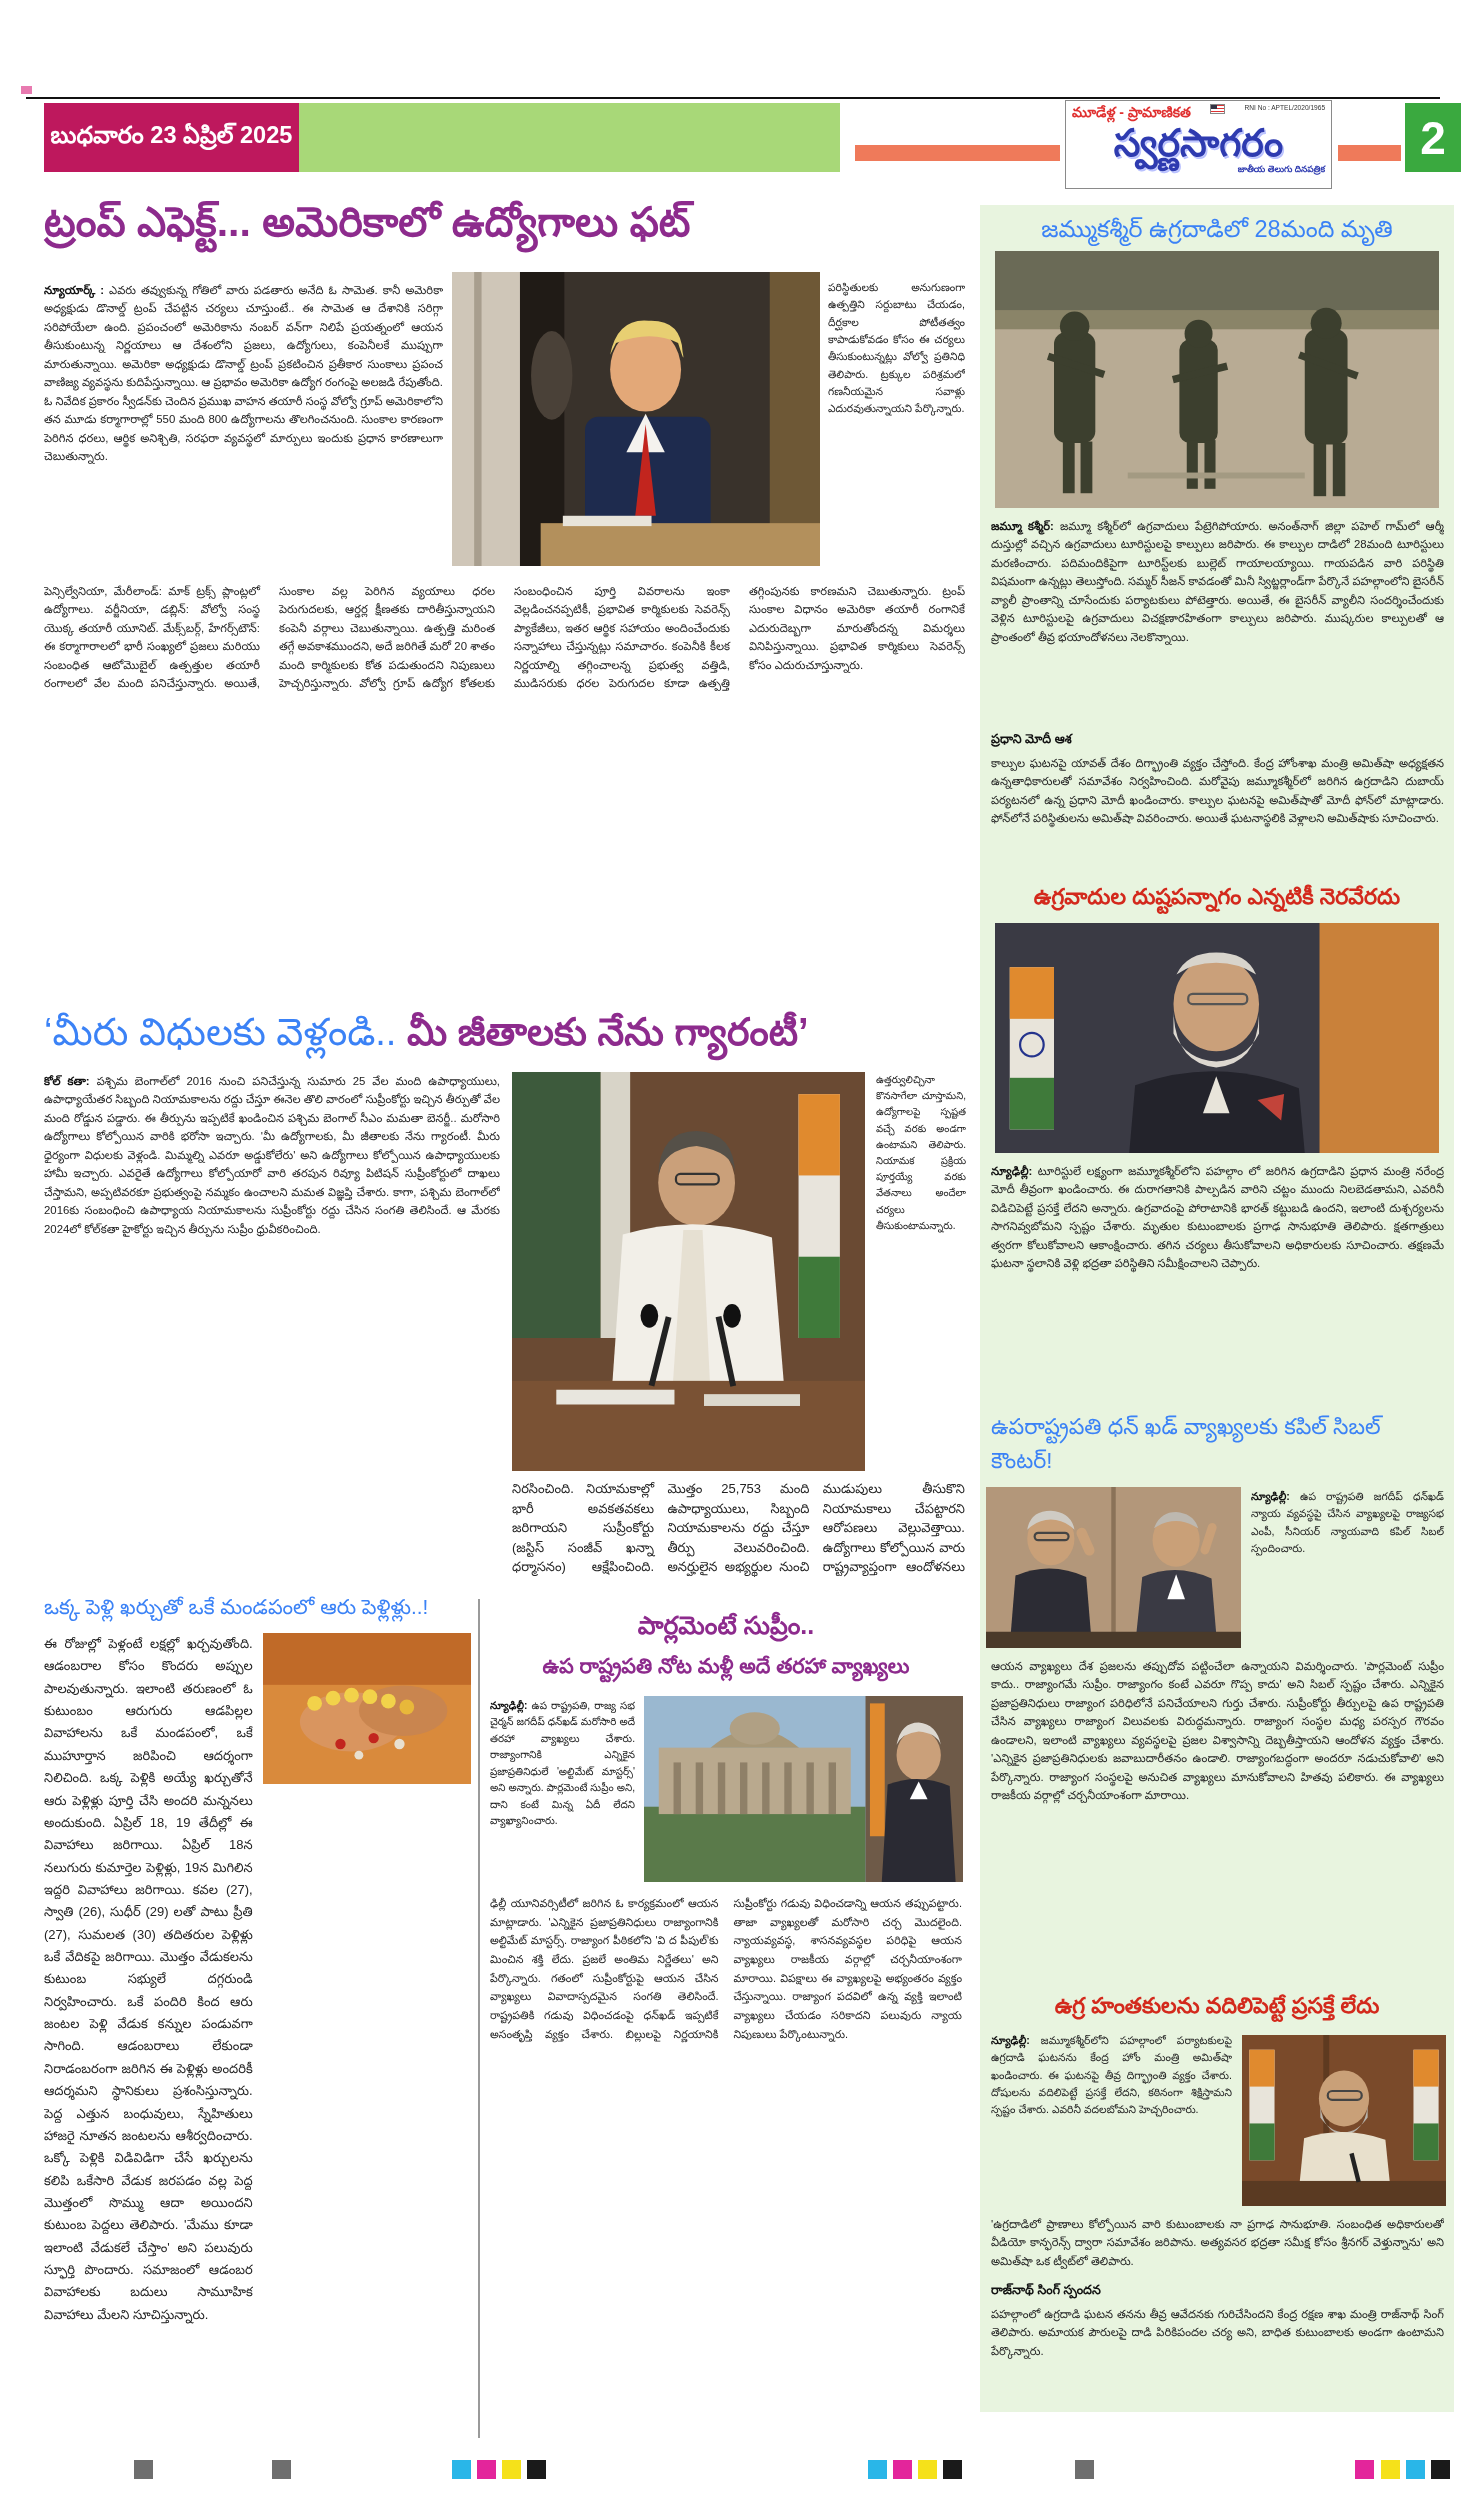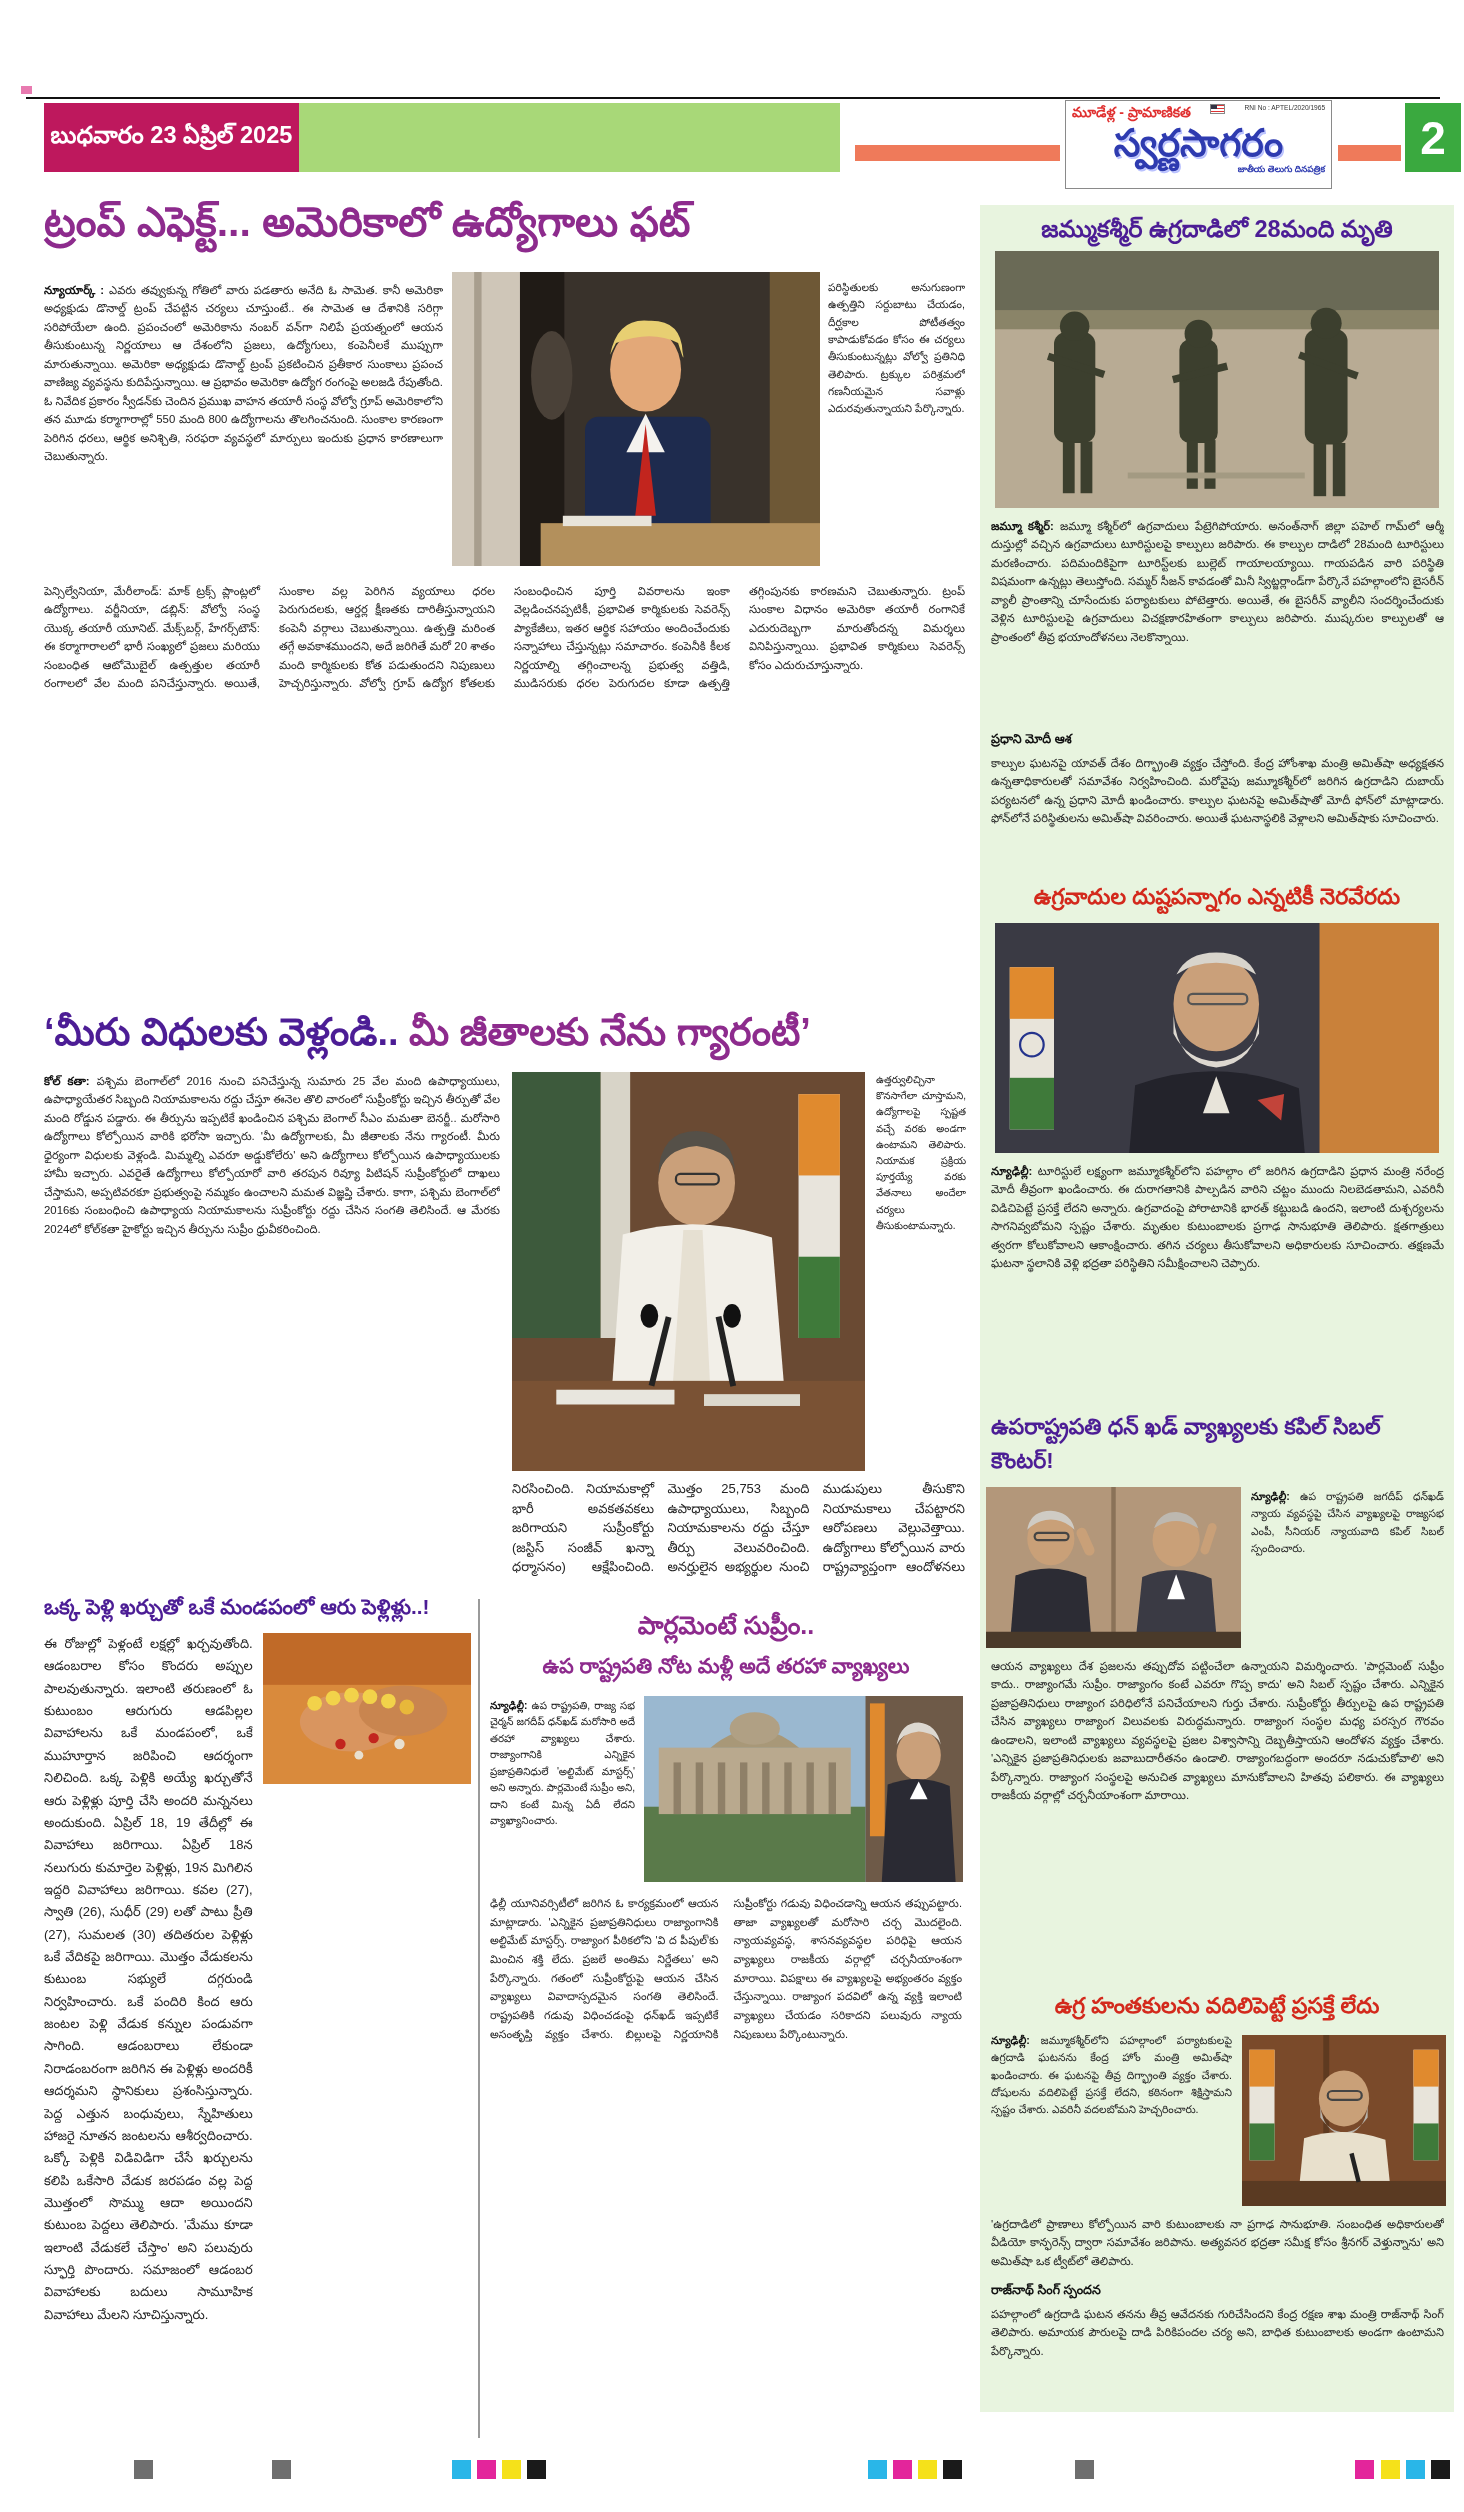--- a/index.html
+++ b/index.html
@@ -3,21 +3,21 @@
 <meta charset="utf-8">
 <style>
   html,body{margin:0;padding:0;background:#d8d8d8;}
   #page{position:relative;width:1465px;height:2512px;background:#ffffff;overflow:hidden;
         font-family:"Liberation Sans","DejaVu Sans",sans-serif;color:#1c1c1c;}
   .abs{position:absolute;}
   .jtxt{text-align:justify;line-height:1.62;font-size:11.4px;color:#222;overflow:hidden;}
   .dl{font-weight:bold;color:#111;}
   .hl-purple{color:#8d2b8d;font-weight:bold;}
   .hl-red{color:#d3291c;font-weight:bold;}
-  .hl-black{color:#4c1d95;font-weight:bold;}
+  .hl-black{color:#3b82f6;font-weight:normal;}
   .center{text-align:center;}
   .photo{overflow:hidden;background:#ccc;}
   .photo svg{display:block;width:100%;height:100%;}
   
   #date-bar-dark{background:#be185d;}
   #date-bar-light{background:#a8d878;}
   #page-num-box{background:#3aa93f;}
   .salmon{background:#ef7a5a;}
   #masthead-box{background:#fff;border:0.7px solid #8a8a8a;}
   #masthead-title{color:#2e3bb0;font-weight:bold;font-size:38px;line-height:1.05;

